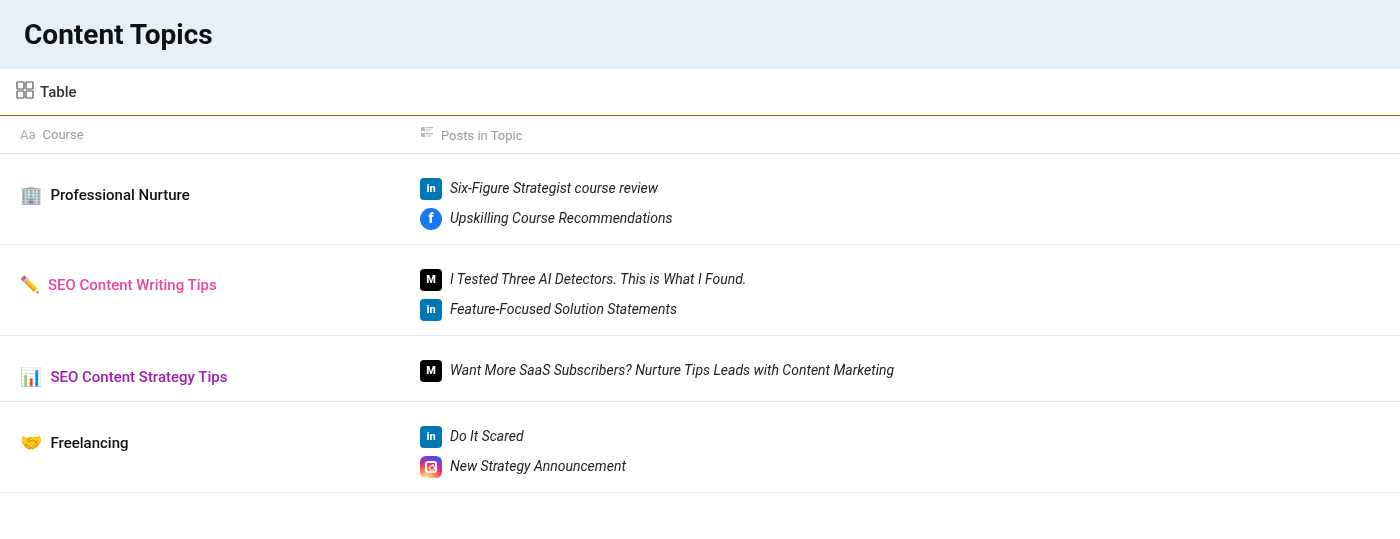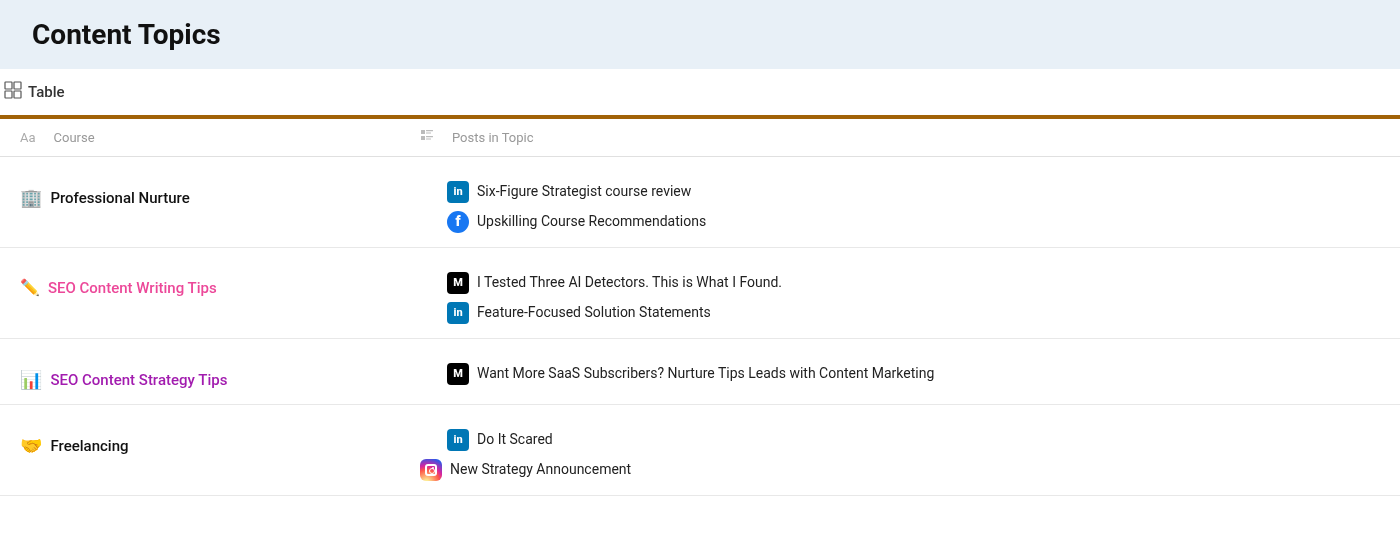--- a/index.html
+++ b/index.html
@@ -15,24 +15,24 @@
       min-height: 539px;
     }
 
     .page-title {
       font-size: 28px;
       font-weight: 700;
       color: #111;
     }
 
     .toolbar {
-      padding: 12px 4px;
-      display: flex;
-      align-items: center;
-      border-bottom: 4px solid #a16207;
+      padding: 12px 16px;
+      display: flex;
+      align-items: center;
+      border-bottom: 1px solid #a16207;
     }
 
     .table-label {
       display: flex;
       align-items: center;
       gap: 6px;
       font-size: 15px;
       color: #333;
       font-weight: 500;
     }
@@ -66,22 +66,22 @@
     .col-posts {
       width: 830px;
     }
 
     .col-extra {
       width: 170px;
     }
 
     .th-inner {
       display: flex;
-      align-items: center;
-      gap: 18px;
+      align-items: flex-end;
+      gap: 7px;
     }
 
     .th-icon {
       font-size: 13px;
       color: #bbb;
     }
 
     .content-table tbody tr {
       border-bottom: 1px solid #e8e8e8;
       vertical-align: top;
@@ -121,21 +121,20 @@
       width: 22px;
       height: 22px;
       border-radius: 4px;
       display: flex;
       align-items: center;
       justify-content: center;
       font-size: 12px;
       font-weight: 900;
       color: #fff;
       flex-shrink: 0;
-      margin-left: 27px;
     }
 
     .linkedin-icon {
       background: #0077b5;
       border-radius: 4px;
       font-size: 11px;
       font-weight: 800;
     }
 
     .facebook-icon {
@@ -188,26 +187,27 @@
       right: 1px;
       width: 2px;
       height: 2px;
       background: #fff;
       border-radius: 50%;
     }
 
     .post-text {
       color: #222;
       line-height: 1.4;
+      font-style: italic;
     }
   </style>
 </head>
 <body>
 
-<div style="background:#e8f0f7; padding: 18px 32px;">
+<div style="background:#e8f0f7; padding: 18px 24px;">
   <h1 class="page-title">Content Topics</h1>
 </div>
 
 <div class="toolbar">
   <div class="table-label">
     <span class="table-icon">
       <svg width="18" height="18" viewBox="0 0 18 18" fill="none">
         <rect x="1" y="1" width="7" height="7" rx="0.5" stroke="#555" stroke-width="1.2" fill="none"></rect>
         <rect x="10" y="1" width="7" height="7" rx="0.5" stroke="#555" stroke-width="1.2" fill="none"></rect>
         <rect x="1" y="10" width="7" height="7" rx="0.5" stroke="#555" stroke-width="1.2" fill="none"></rect>

